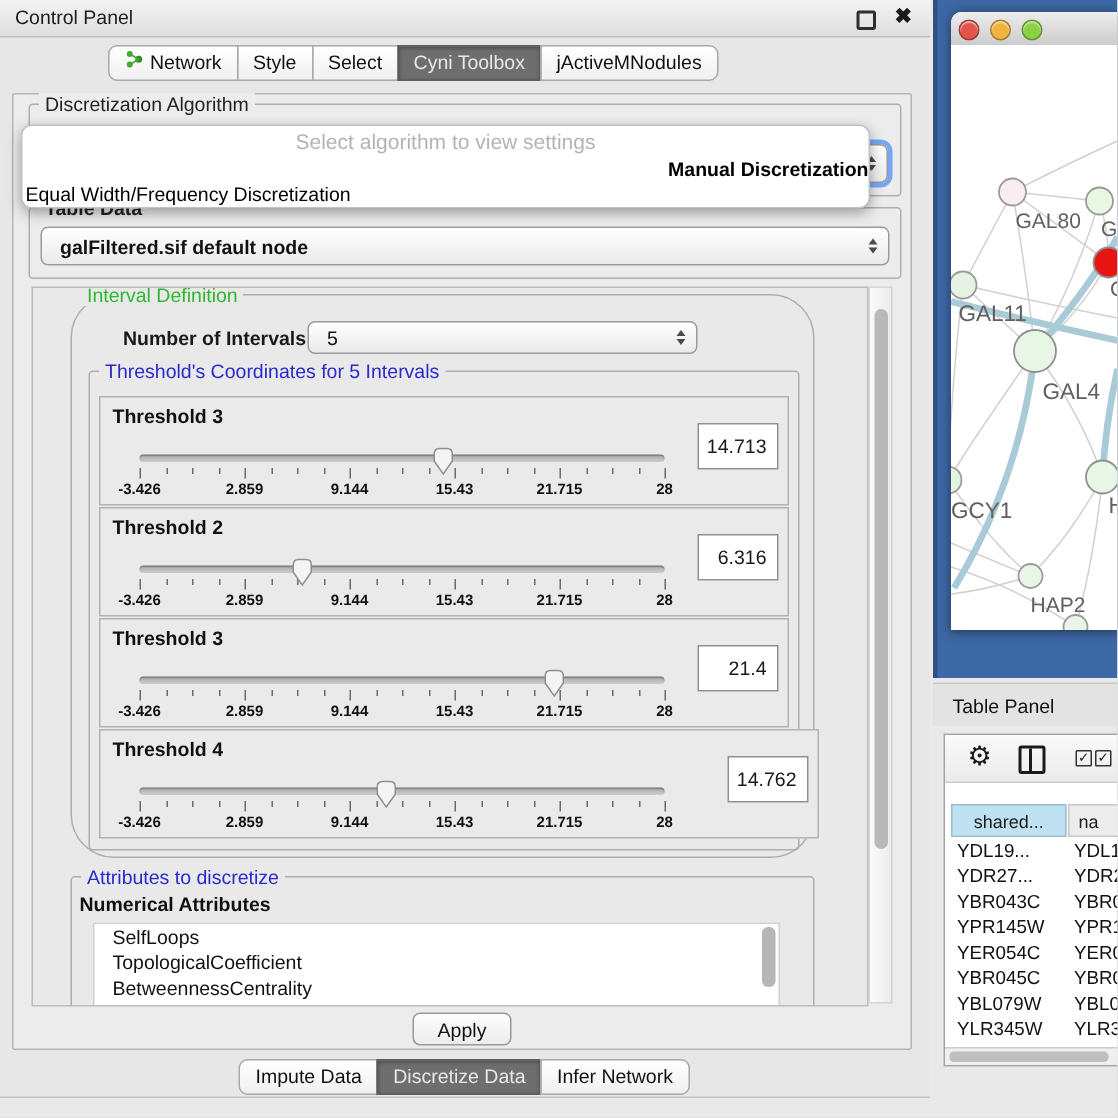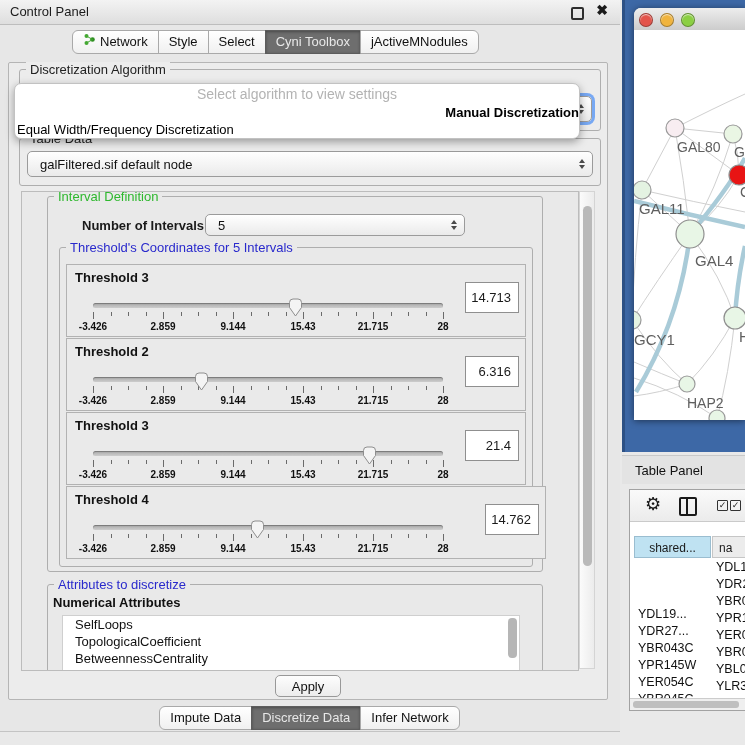--- a/index.html
+++ b/index.html
@@ -75,21 +75,21 @@
   .tp-header .txt{position:absolute;left:13px;top:0;line-height:29px;font-size:13px;color:#111;}
   .tp-box{position:absolute;left:629px;top:489px;width:120px;height:220px;background:#fff;border:1px solid #a2a2a2;overflow:hidden;}
   .tp-toolbar{position:absolute;left:0;top:0;width:100%;height:31px;background:linear-gradient(#fafafa,#ebebeb);border-bottom:1px solid #cacaca;}
   .gear{position:absolute;left:15px;top:3px;font-size:18px;color:#1a1a1a;cursor:pointer;}
   .colsicon{position:absolute;left:49px;top:7px;width:14px;height:15px;border:2px solid #1a1a1a;border-radius:2px;cursor:pointer;}
   .colsicon::after{content:"";position:absolute;left:5px;top:0;width:2px;height:15px;background:#1a1a1a;}
   .cbicon{position:absolute;top:10px;width:9px;height:9px;border:1.5px solid #333;border-radius:1px;font-size:9px;line-height:9px;color:#222;text-align:center;cursor:pointer;}
   .tp-colhead{position:absolute;top:46px;height:22px;font-size:12px;line-height:22px;box-sizing:border-box;cursor:pointer;}
   .tp-rows{position:absolute;left:0;top:69px;width:100%;height:142px;overflow:hidden;}
   .tp-row{position:relative;height:17px;font-size:12.5px;line-height:17px;color:#111;cursor:pointer;white-space:nowrap;}
-  .tp-row .c1{position:absolute;left:8px;margin-top:47px;}
+  .tp-row .c1{position:absolute;left:8px;}
   .tp-row .c2{position:absolute;left:86px;}
   .hscroll{position:absolute;left:0;top:208px;width:100%;height:11px;background:#efefef;border-top:1px solid #cccccc;}
   .hscroll .thumb{position:absolute;left:3px;top:2px;width:106px;height:7px;background:#bfbfbf;border-radius:3px;cursor:pointer;}
 </style>
 </head>
 <body>
 
 <div id="page">
 
   <div class="cpanel">
@@ -137,34 +137,34 @@
       </div>
 
       <div class="popup">
         <div class="hint">Select algorithm to view settings</div>
         <div id="popup-options">
             <div class="opt bold">Manual Discretization</div>
             <div class="opt">Equal Width/Frequency Discretization</div>
           </div>
       </div>
 
-      <div class="group" style="left:10px;top:75px;width:580px;height:46px;">
+      <div class="group" style="left:10px;top:75px;width:580px;height:46px;font-weight:bold;">
         <span class="gtitle t-black">Table Data</span>
         <div class="combo" style="left:7px;top:12px;width:566px;height:26px;">
           <span>galFiltered.sif default node</span>
           <span class="arrows">
               <span class="arr-up"></span>
               <span class="arr-dn"></span>
             </span>
         </div>
       </div>
 
       <div class="scrollarea">
 
-        <div class="group" style="left:25px;top:4px;width:494px;height:374px;">
+        <div class="group" style="left:25px;top:4px;width:494px;height:374px;border-radius:29px;">
           <span class="gtitle t-green on-scroll">Interval Definition</span>
           <span style="position:absolute;left:34px;top:21px;font-size:13px;font-weight:bold;">Number of Intervals</span>
           <div class="combo" style="left:157px;top:17px;width:260px;height:22px;">
             <span>5</span>
             <span class="arrows">
                 <span class="arr-up"></span>
                 <span class="arr-dn"></span>
               </span>
           </div>
 

